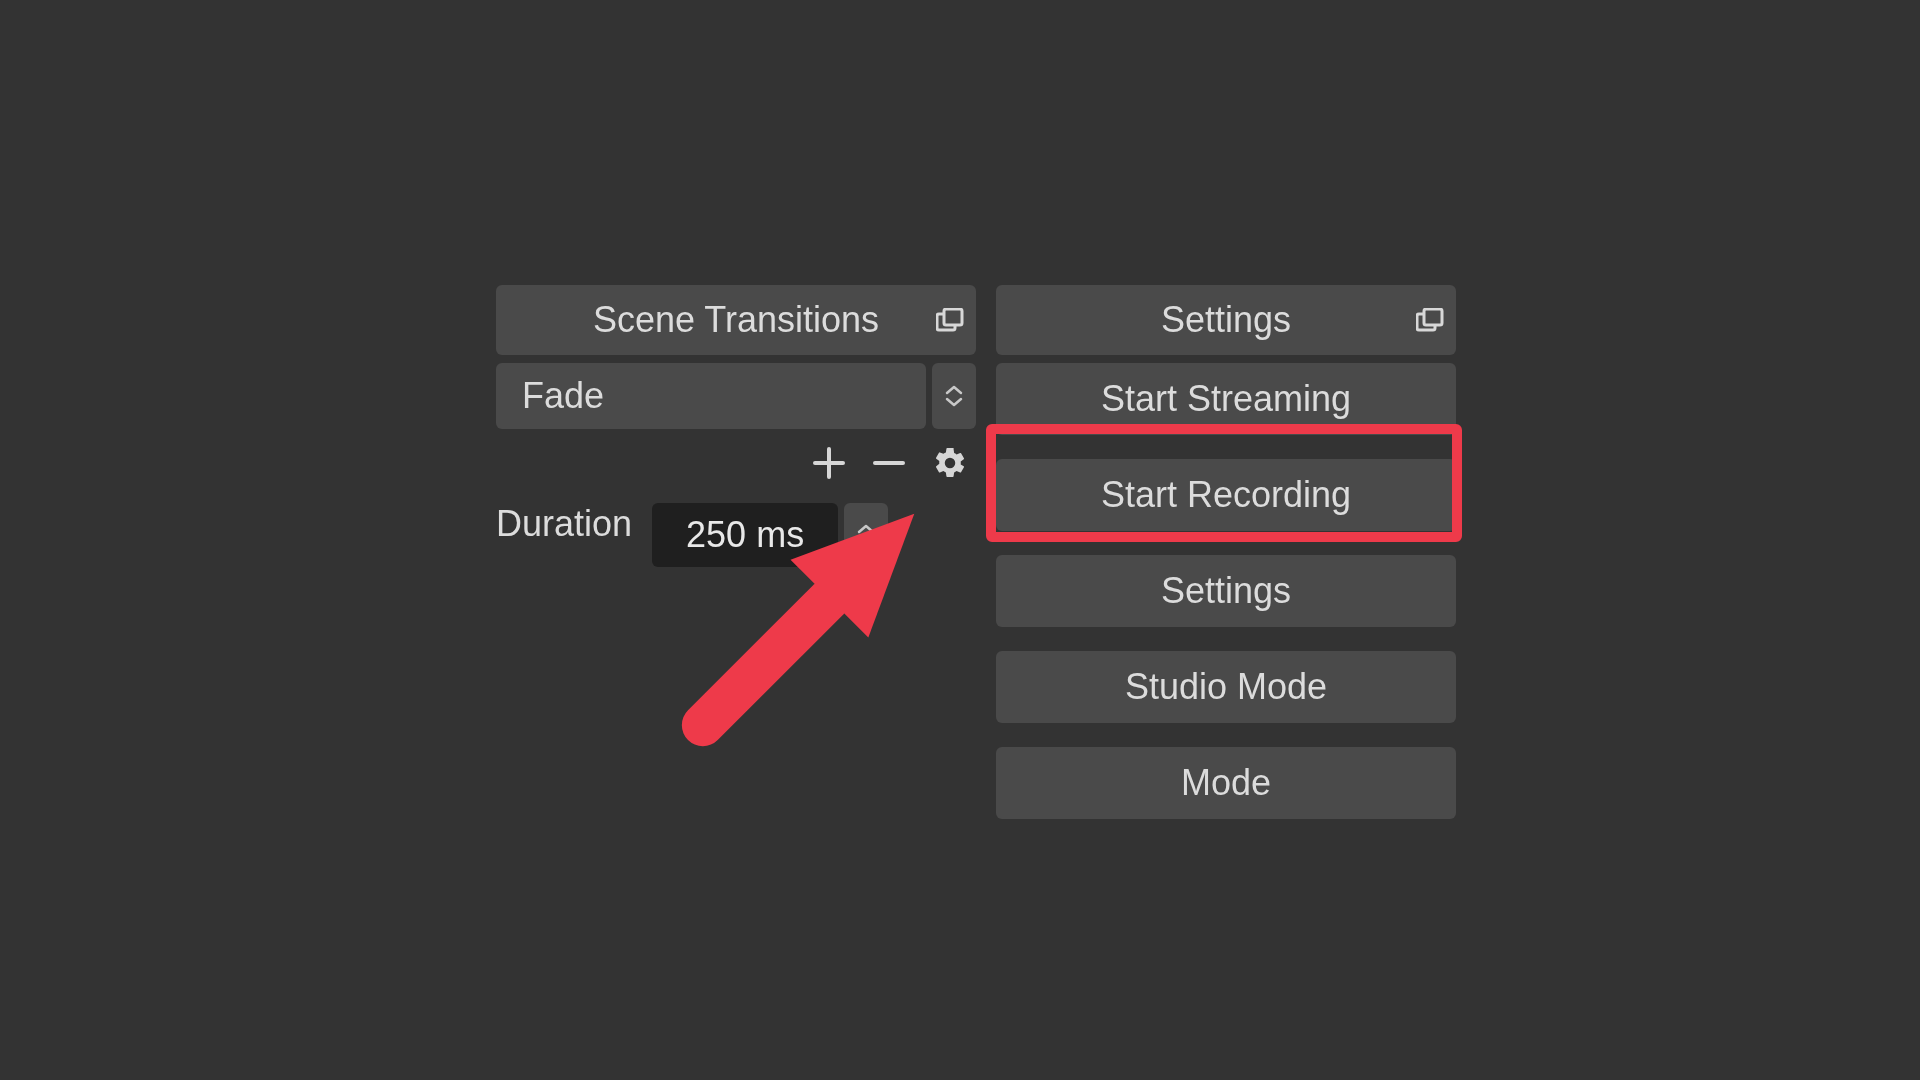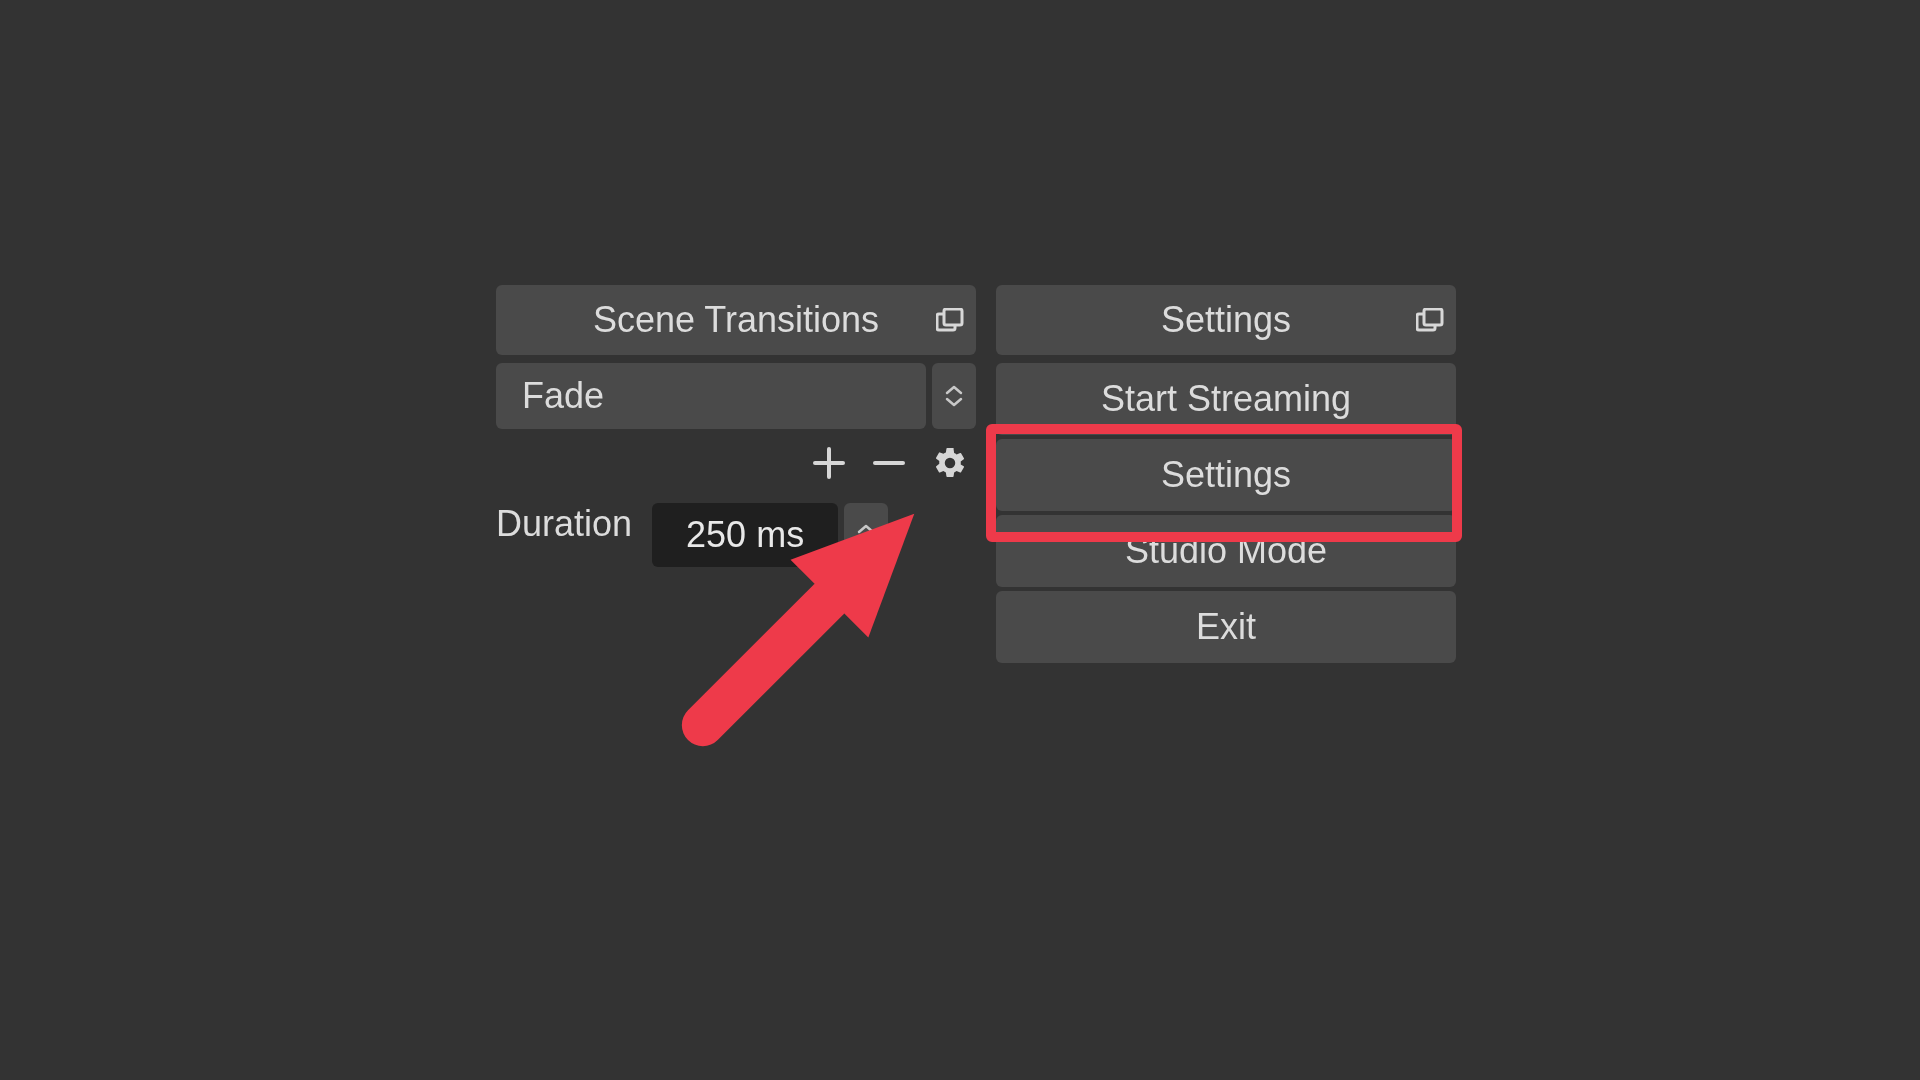--- a/index.html
+++ b/index.html
@@ -142,21 +142,21 @@
     align-items: center;
     justify-content: center;
     gap: 2px;
   }
 
   
   .controls-panel { width: 460px; }
   .controls-buttons {
     display: flex;
     flex-direction: column;
-    gap: 4px;
+    gap: 24px;
   }
   .ctl-button {
     height: 72px;
     background: #4a4a4a;
     border-radius: 6px;
     display: flex;
     align-items: center;
     justify-content: center;
     font-size: 36px;
     color: #dcdcdc;
@@ -262,27 +262,30 @@
             <rect x="1" y="6" width="18" height="16" rx="2" fill="none" stroke="#d8d8d8" stroke-width="3"></rect>
             <rect x="8" y="1" width="18" height="16" rx="2" fill="#4a4a4a" stroke="#d8d8d8" stroke-width="3"></rect>
           </svg>
         </span>
       </div>
       <div class="controls-buttons">
         <div class="ctl-button">
           <span>Start Streaming</span>
         </div>
         <div class="ctl-button">
+          <span>Start Recording</span>
+        </div>
+        <div class="ctl-button">
           <span>Settings</span>
         </div>
         <div class="ctl-button">
           <span>Studio Mode</span>
         </div>
         <div class="ctl-button">
-          <span>Exit</span>
+          <span>Mode</span>
         </div>
       </div>
     </div>
 
   </div>
 
   <div class="highlight-box"></div>
 
   <div class="arrow-annotation">
     <svg width="340" height="280" viewBox="0 0 340 280">

